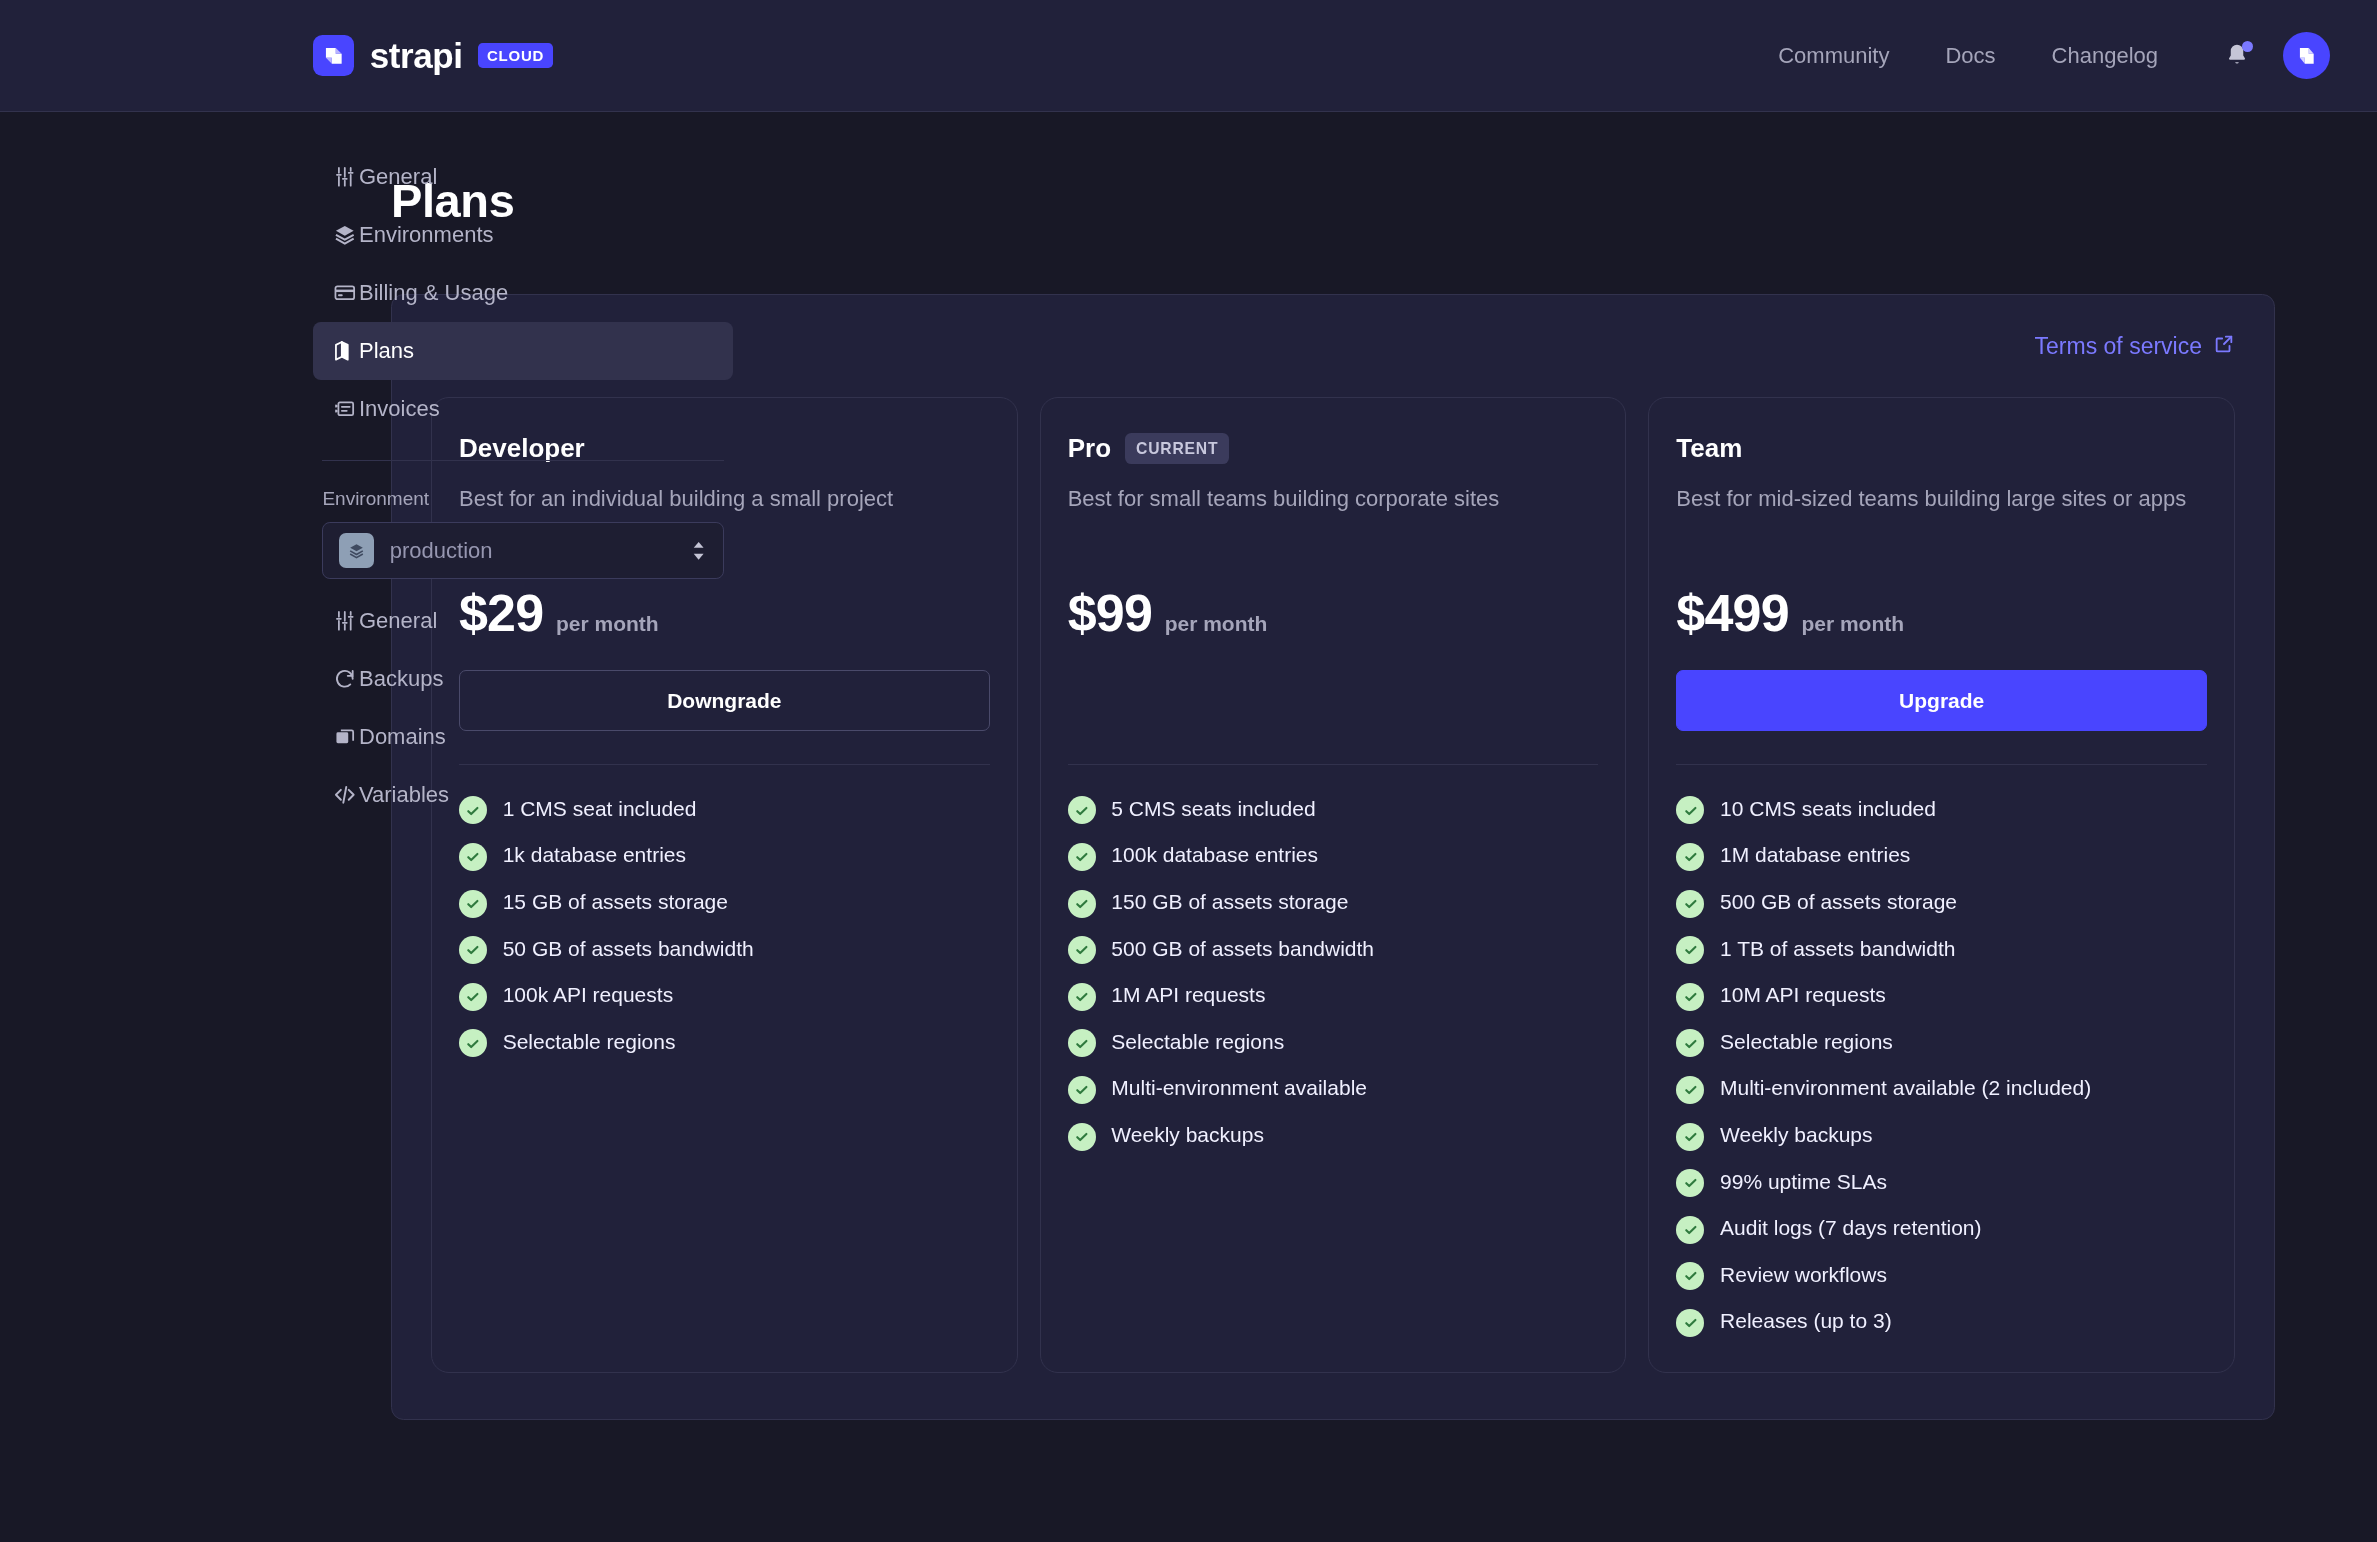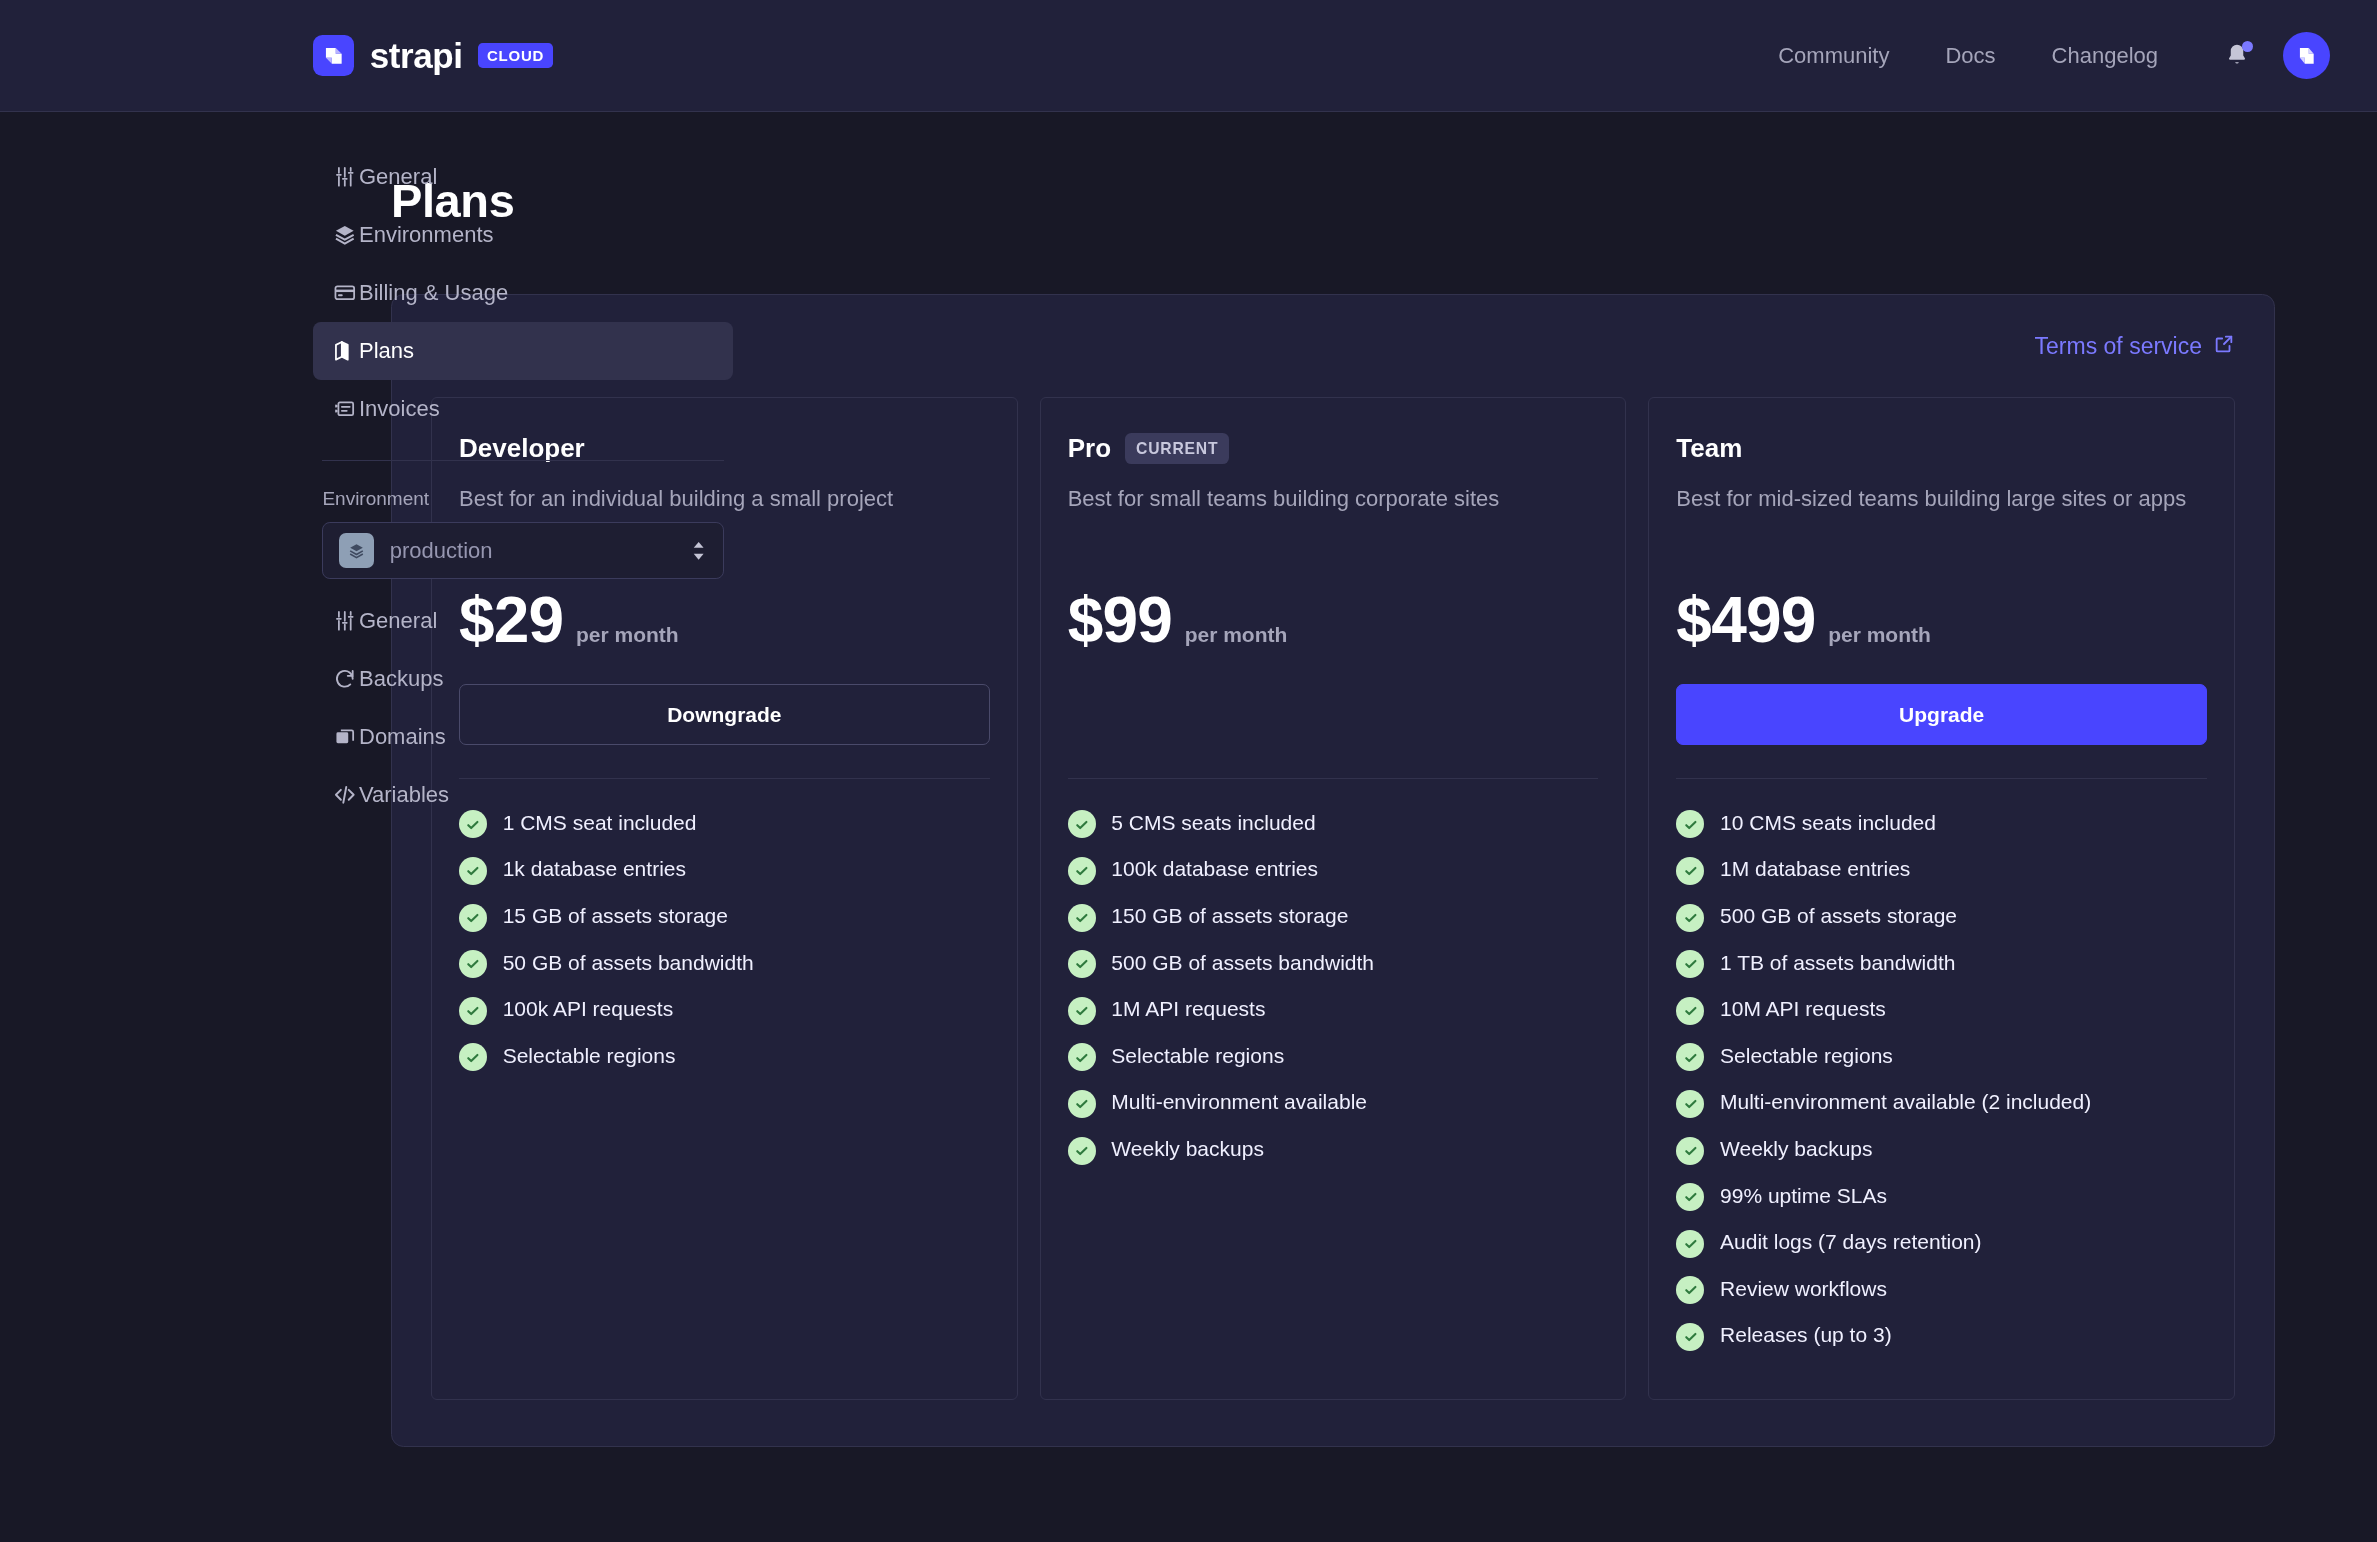--- a/index.html
+++ b/index.html
@@ -97,38 +97,38 @@
   .panel-head { display: flex; align-items: center; margin-bottom: 35px; }
   .panel-title { color: #ffffff; font-size: 26px; font-weight: 700; }
   .tos {
     margin-left: auto; color: #7b79ff; font-size: 23px;
     display: flex; align-items: center; gap: 11px; text-decoration: none; cursor: pointer;
   }
 
   .cards { display: flex; gap: 22px; align-items: stretch; }
   .card {
     flex: 1; min-width: 0;
-    border: 0.8px solid #32324d; border-radius: 6px;
+    border: 0.8px solid #32324d; border-radius: 18px;
     background: #21213a;
-    padding: 35px 27px 48px 27px;
+    padding: 35px 27px 35px 27px;
     display: flex; flex-direction: column;
   }
   .card-title-row { display: flex; align-items: center; gap: 14px; }
   .card-title { color: #ffffff; font-size: 26px; font-weight: 700; }
   .badge-current {
     background: #3b3b5c; color: #c8c8dd;
     font-size: 15.7px; font-weight: 700; letter-spacing: 0.8px;
     padding: 6.3px 11px; border-radius: 6.3px;
   }
   .card-desc {
     color: #a5a5ba; font-size: 22px; line-height: 1.45;
     margin-top: 19px; min-height: 64px;
   }
   .price-row { display: flex; align-items: baseline; gap: 12.6px; margin-top: 36px; }
-  .price { color: #ffffff; font-size: 64px; font-weight: 700; letter-spacing: -0.8px; }
+  .price { color: #ffffff; font-size: 52px; font-weight: 700; letter-spacing: -0.8px; }
   .price-period { color: #a5a5ba; font-size: 21px; font-weight: 700; }
 
   .cta-slot { margin-top: 27px; height: 61px; }
   .btn {
     width: 100%; height: 61px; border-radius: 7px;
     font-size: 21px; font-weight: 700; cursor: pointer;
     display: flex; align-items: center; justify-content: center;
   }
   .btn-outline { background: transparent; border: 0.8px solid #4a4a6a; color: #ffffff; }
   .btn-primary { background: #4945ff; border: 0.8px solid #4945ff; color: #ffffff; }

